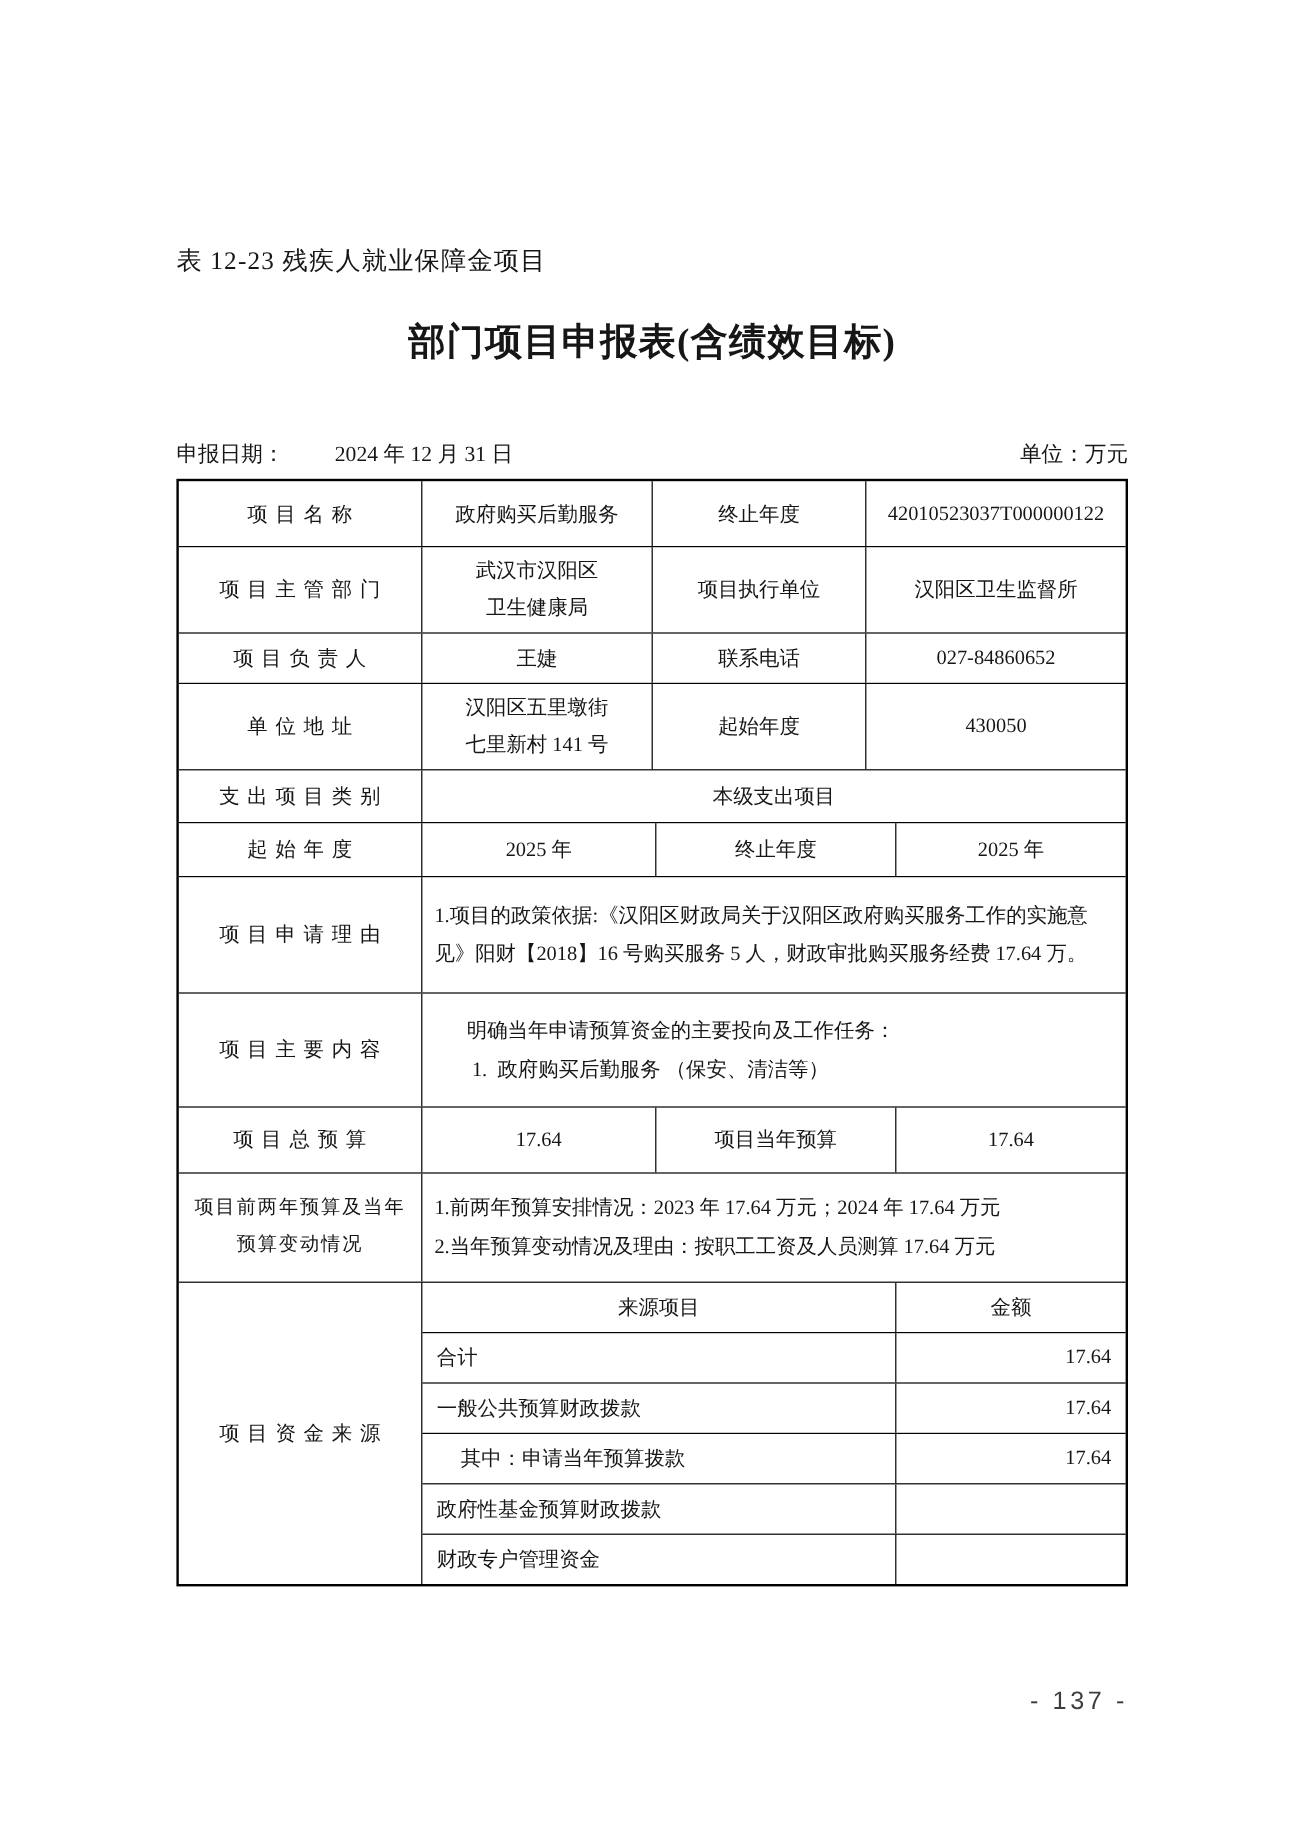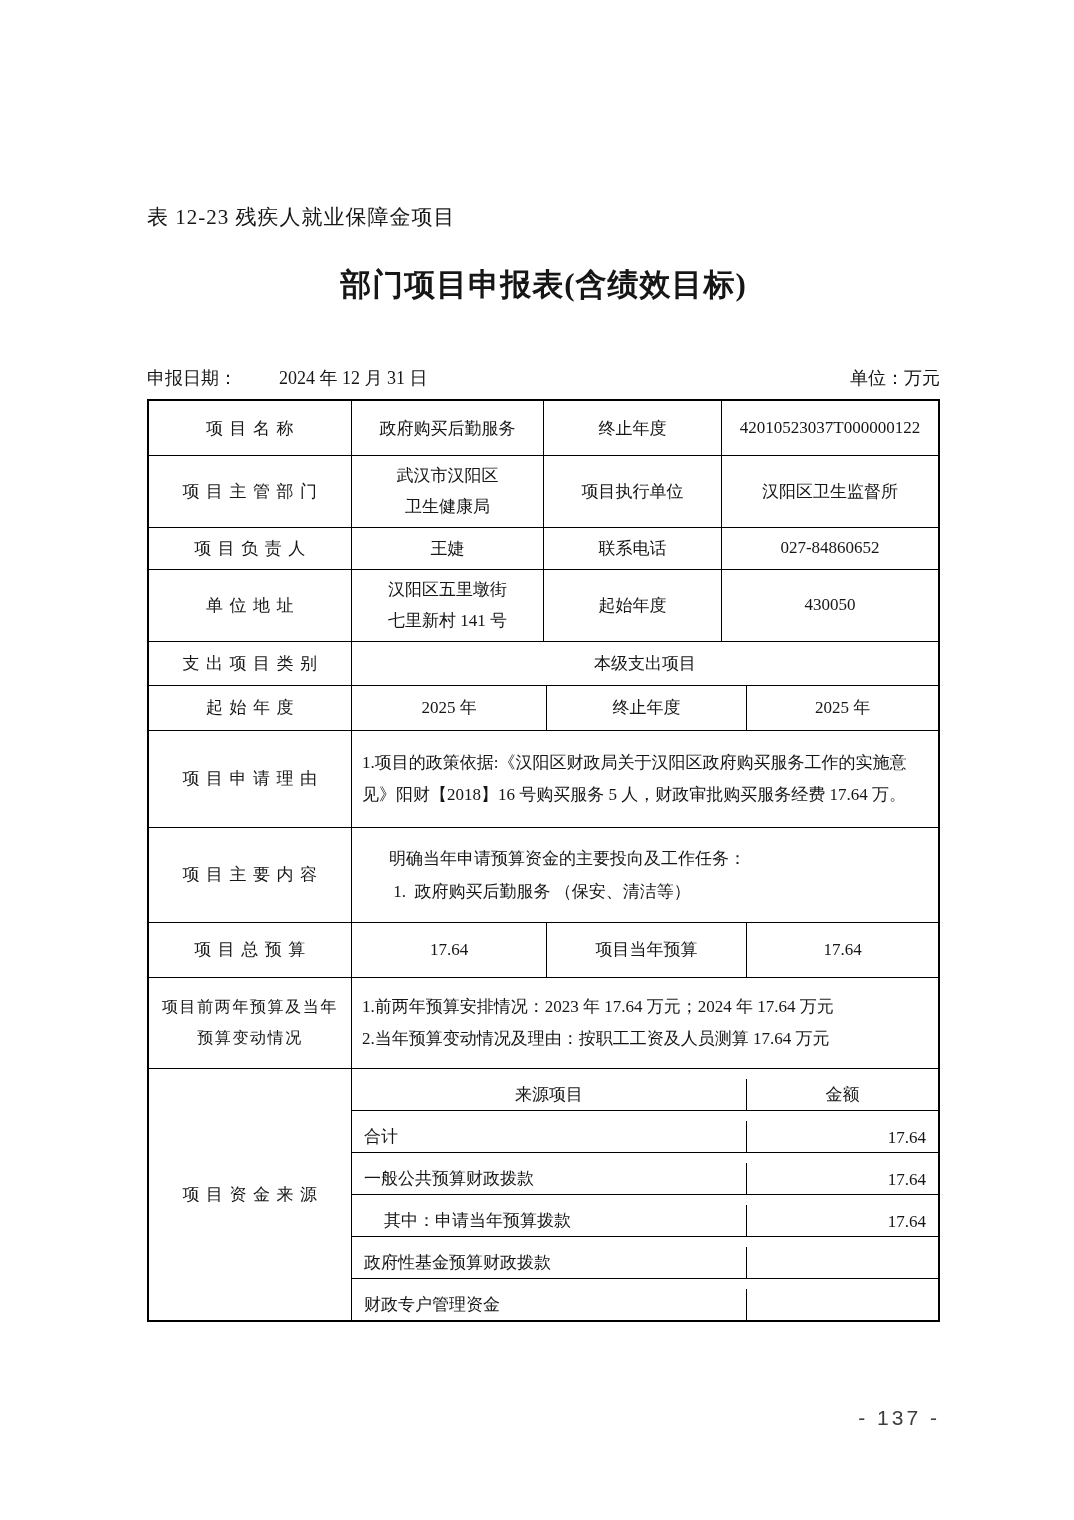--- a/index.html
+++ b/index.html
@@ -83,21 +83,21 @@
   .h42 { min-height: 42px; }
   .h44 { min-height: 44px; }
   .h45 { min-height: 45px; }
   .h97 { min-height: 97px; }
   .h95 { min-height: 95px; gap: 27px; }
   .h91 { min-height: 91px; }
   .h251 { min-height: 251px; }
 
   
   .funding-right { flex: 1; display: flex; flex-direction: column; }
-  .subrow { display: flex; flex: 1; border-bottom: 1px solid #000; box-sizing: border-box; align-items: flex-end; }
+  .subrow { display: flex; flex: 1; border-bottom: 1px solid #000; box-sizing: border-box; }
   .subrow:last-child { border-bottom: none; }
   .src {
     width: 395px; flex: none;
     box-sizing: border-box;
     border-right: 1px solid #000;
     display: flex; align-items: center;
     padding: 4px 12px;
     justify-content: flex-start; text-align: left;
   }
   .src.hdr { justify-content: center; text-align: center; }

